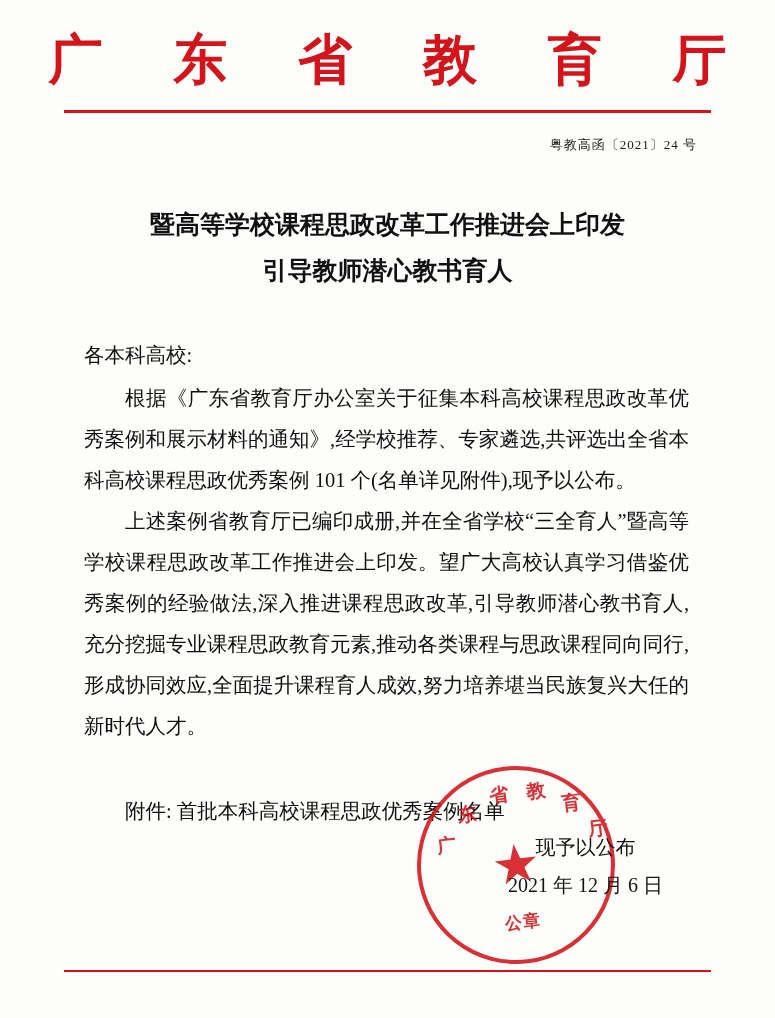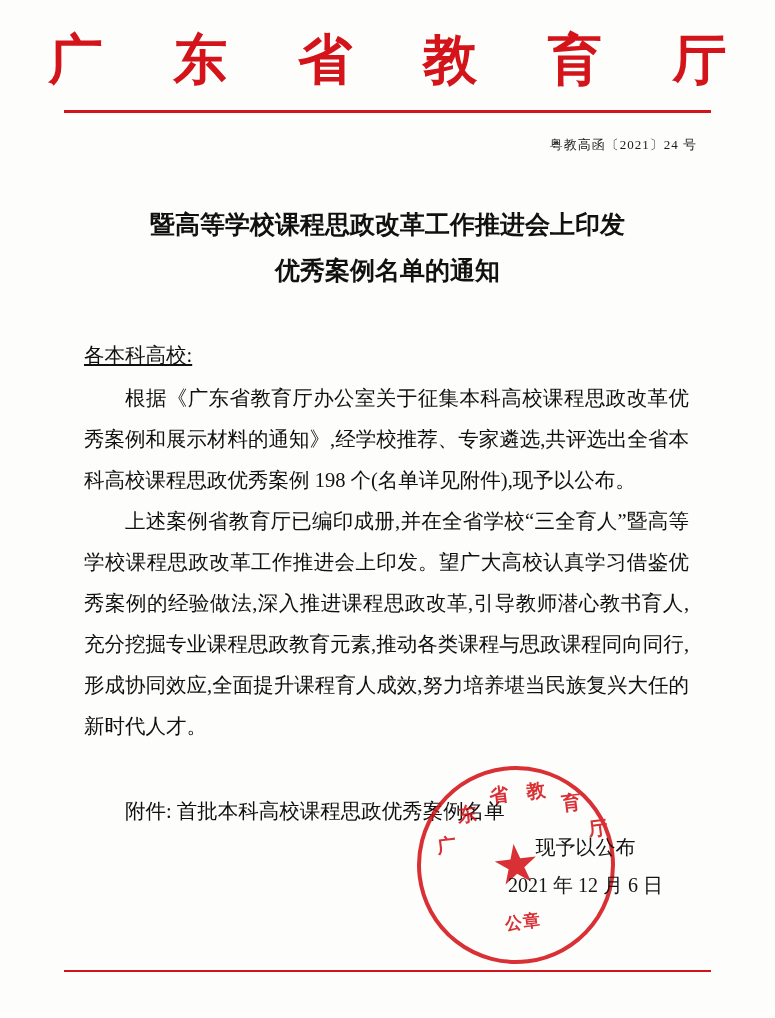--- a/index.html
+++ b/index.html
@@ -74,21 +74,20 @@
   .body-wrap {
     margin-top: 40px;
     padding: 0 86px 0 84px;
     font-size: 20.5px;
     line-height: 2.0;
     color: #101010;
     text-align: justify;
   }
   .salutation {
     margin: 0 0 2px 0;
-    text-decoration: underline;
   }
   .para {
     margin: 0;
     text-indent: 2em;
   }
   .attachment {
     margin-top: 44px;
     text-indent: 2em;
   }
 
@@ -169,26 +168,26 @@
   <div class="masthead">
     <div class="masthead-title">广 东 省 教 育 厅</div>
   </div>
 
   <div class="red-rule top"></div>
 
   <div class="doc-number-row">粤教高函〔2021〕24 号</div>
 
   <div class="doc-title">
     <span class="line">暨高等学校课程思政改革工作推进会上印发</span>
-    <span class="line">优秀案例名单的通知</span>
+    <span class="line">引导教师潜心教书育人</span>
   </div>
 
   <div class="body-wrap">
     <p class="salutation">各本科高校:</p>
-    <p class="para">根据《广东省教育厅办公室关于征集本科高校课程思政改革优秀案例和展示材料的通知》,经学校推荐、专家遴选,共评选出全省本科高校课程思政优秀案例 198 个(名单详见附件),现予以公布。</p>
+    <p class="para">根据《广东省教育厅办公室关于征集本科高校课程思政改革优秀案例和展示材料的通知》,经学校推荐、专家遴选,共评选出全省本科高校课程思政优秀案例 101 个(名单详见附件),现予以公布。</p>
     <p class="para">上述案例省教育厅已编印成册,并在全省学校“三全育人”暨高等学校课程思政改革工作推进会上印发。望广大高校认真学习借鉴优秀案例的经验做法,深入推进课程思政改革,引导教师潜心教书育人,充分挖掘专业课程思政教育元素,推动各类课程与思政课程同向同行,形成协同效应,全面提升课程育人成效,努力培养堪当民族复兴大任的新时代人才。</p>
     <p class="attachment">附件: 首批本科高校课程思政优秀案例名单</p>
   </div>
 
   <div class="seal-area">
     <div class="seal">
       <div class="seal-text-top">
         <span style="transform: rotate(-62deg) translate(0, -86px) rotate(62deg);">广</span>
         <span style="transform: rotate(-37deg) translate(0, -86px) rotate(37deg);">东</span>
         <span style="transform: rotate(-12deg) translate(0, -86px) rotate(12deg);">省</span>

